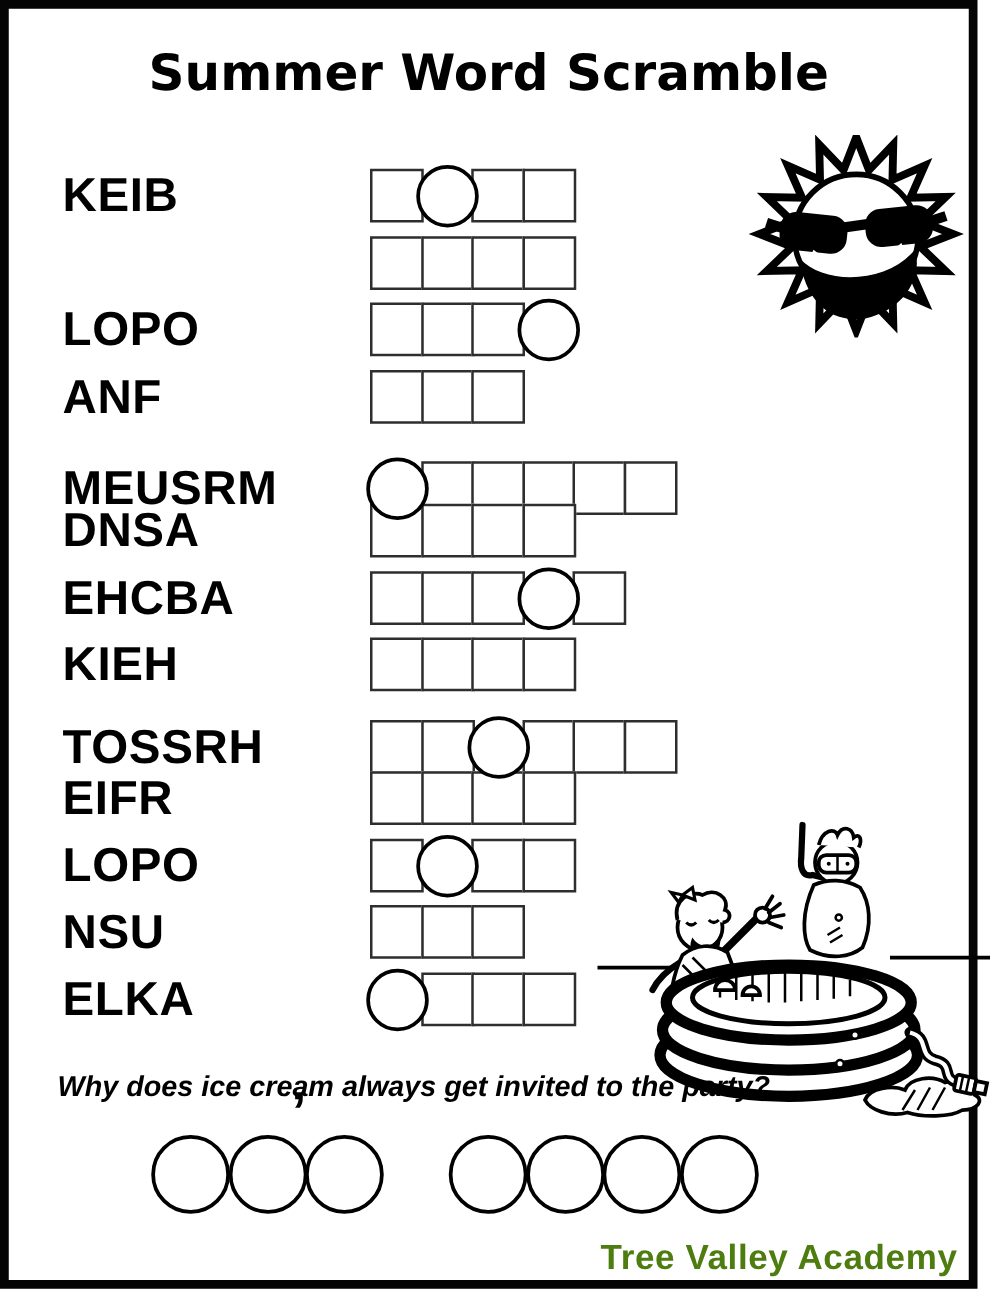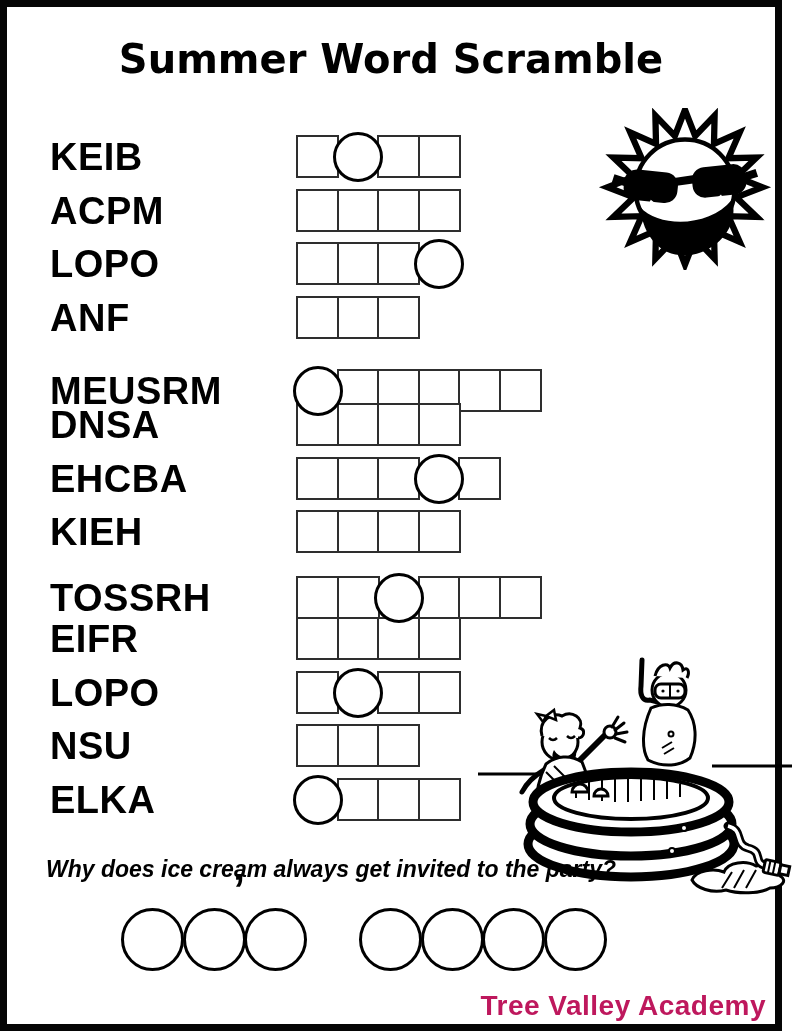--- a/index.html
+++ b/index.html
@@ -81,21 +81,20 @@
         <div class="cells">
           <div class="cell box"></div>
           <div class="cell circ">
             <div class="ring"></div>
           </div>
           <div class="cell box"></div>
           <div class="cell box"></div>
         </div>
       </div>
       <div class="srow" style="top: 189px;">
-        <span class="sword">ACPM</span>
         <div class="cells">
           <div class="cell box"></div>
           <div class="cell box"></div>
           <div class="cell box"></div>
           <div class="cell box"></div>
         </div>
       </div>
       <div class="srow" style="top: 242px;">
         <span class="sword">LOPO</span>
         <div class="cells">
@@ -275,14 +274,14 @@
       </div>
       <div class="agroup" style="left: 359px;">
         <div class="acircle"></div>
         <div class="acircle"></div>
         <div class="acircle"></div>
         <div class="acircle"></div>
       </div>
       <div class="apos">’</div>
     </div>
 
-  <div class="credit" style="color: #be185d;">Tree Valley Academy</div>
+  <div class="credit" style="color: #4d7c0f;">Tree Valley Academy</div>
 </div>
 
 </body></html>

